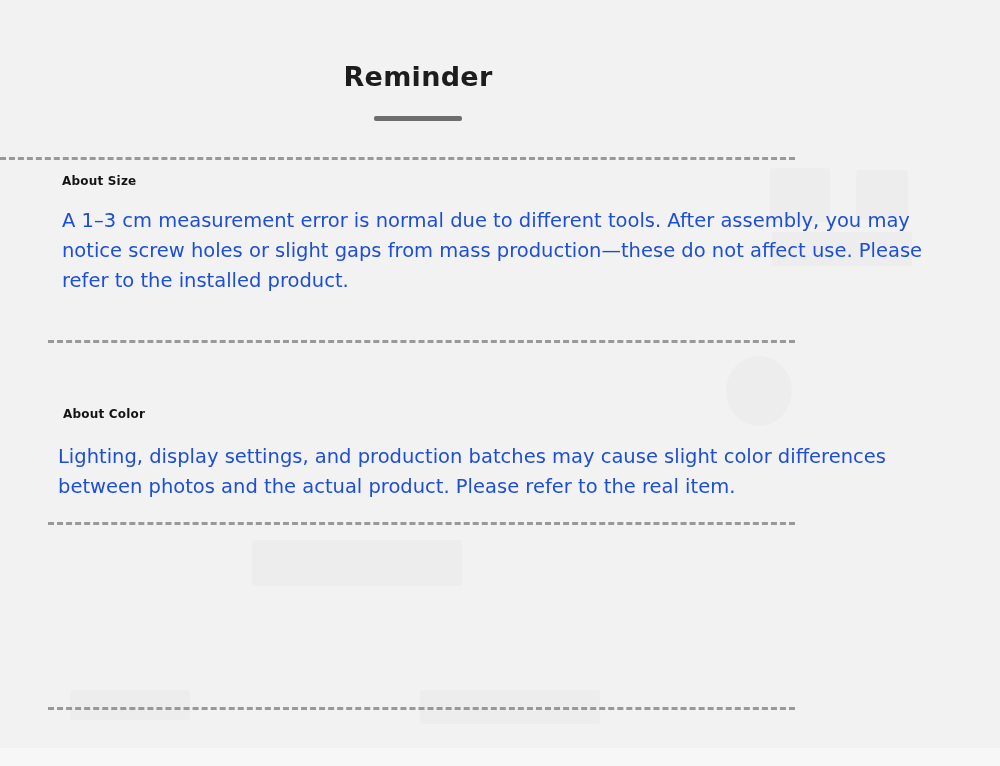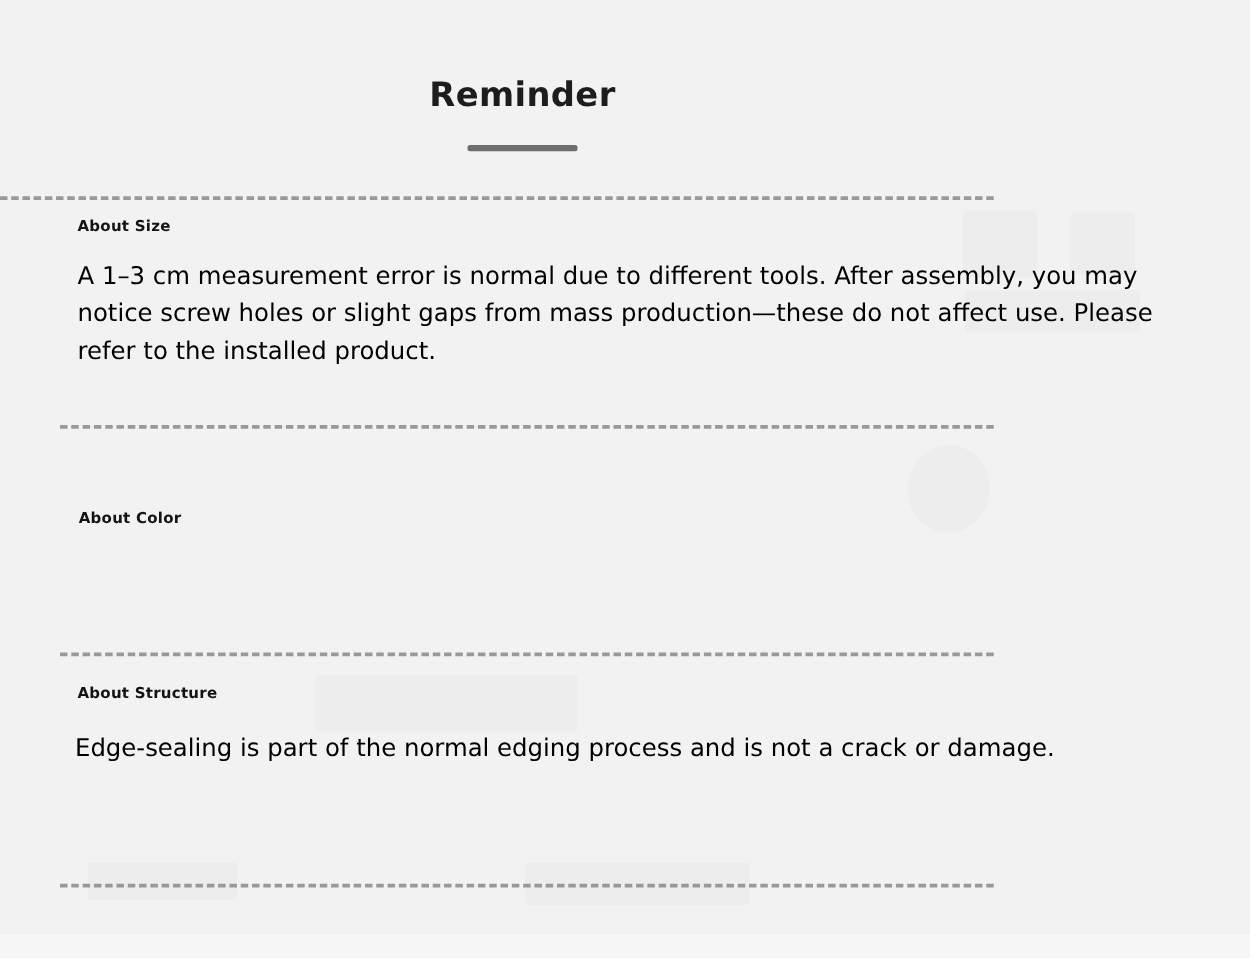--- a/index.html
+++ b/index.html
@@ -96,21 +96,21 @@
   .section-heading {
     font-size: 12px;
     font-weight: bold;
     color: #141414;
     letter-spacing: 0.2px;
     margin: 0;
     line-height: 1.2;
   }
   .section-body {
     font-size: 19.5px;
-    color: #000000;
+    color: #1d4ed8;
     line-height: 1.53;
     margin: 0;
     font-weight: 400;
   }
 
   
   .section-size { left: 62px; top: 174px; width: 890px; }
   .section-size .section-body {
     margin-top: 18px;
     width: 886px;
@@ -158,24 +158,21 @@
 
   <div class="section section-size">
     <h2 class="section-heading">About Size</h2>
     <p class="section-body">A 1–3 cm measurement error is normal due to different tools. After assembly, you may notice screw holes or slight gaps from mass production—these do not affect use. Please refer to the installed product.</p>
   </div>
 
   <div class="divider divider-2"></div>
 
   <div class="section section-color">
     <h2 class="section-heading">About Color</h2>
+    <p class="section-body">Lighting, display settings, and production batches may cause slight color differences between photos and the actual product. Please refer to the real item.</p>
   </div>
 
   <div class="divider divider-3"></div>
 
-  <div class="section section-structure">
-    <h2 class="section-heading">About Structure</h2>
-    <p class="section-body">Edge-sealing is part of the normal edging process and is not a crack or damage.</p>
-  </div>
 
   <div class="divider divider-4"></div>
 
 </div>
 
 </body></html>

